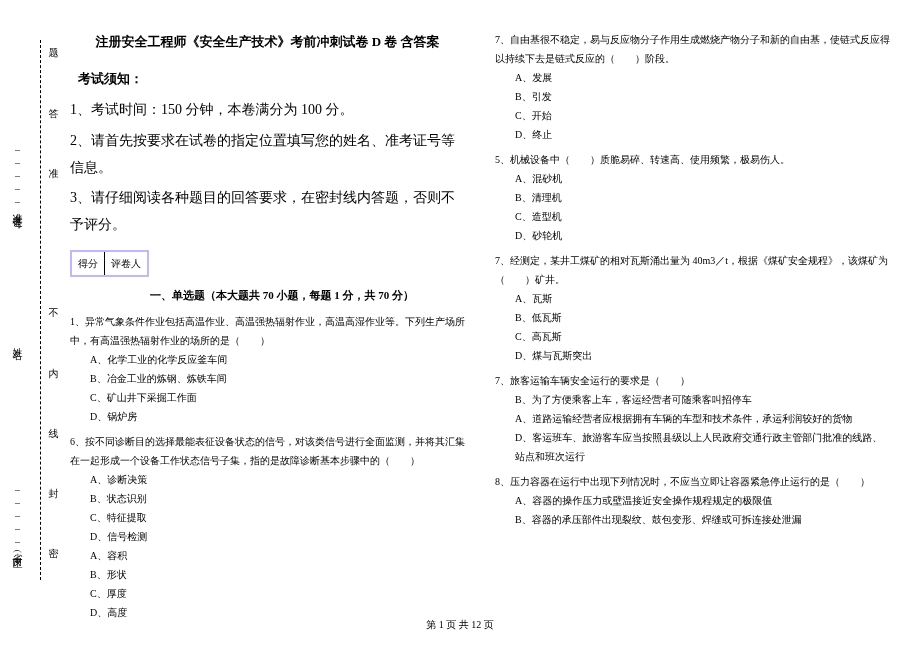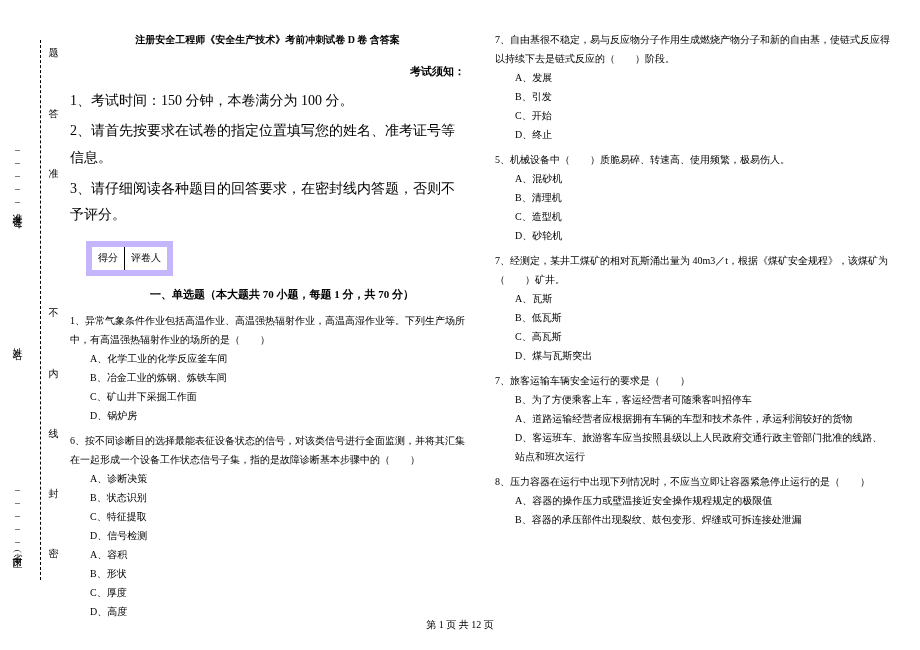--- a/index.html
+++ b/index.html
@@ -42,38 +42,36 @@
       display: flex;
       gap: 30px;
     }
     .col {
       width: 395px;
       line-height: 1.9;
     }
     .title {
       text-align: center;
       font-weight: bold;
-      font-size: 10px;
+      font-size: 13px;
       margin-bottom: 12px;
     }
     .subheader {
       font-weight: bold;
-      font-size: 11px;
-      margin: 8px 0 6px 0;
-      text-align: right;
+      font-size: 13px;
+      margin: 8px 0 6px 8px;
     }
     .info-line {
       font-size: 14px;
       margin-bottom: 4px;
     }
     .score-box {
       display: inline-flex;
-      border: 6px solid #c4b5fd;
-      margin: 8px 16px;
-      font-family: Liberation Mono, monospace;
+      border: 2px solid #c4b5fd;
+      margin: 8px 0;
     }
     .score-cell {
       border-right: 1px solid #000;
       padding: 2px 6px;
       font-size: 10px;
     }
     .score-cell:last-child { border-right: none; }
     .section-title {
       font-weight: bold;
       font-size: 11px;

